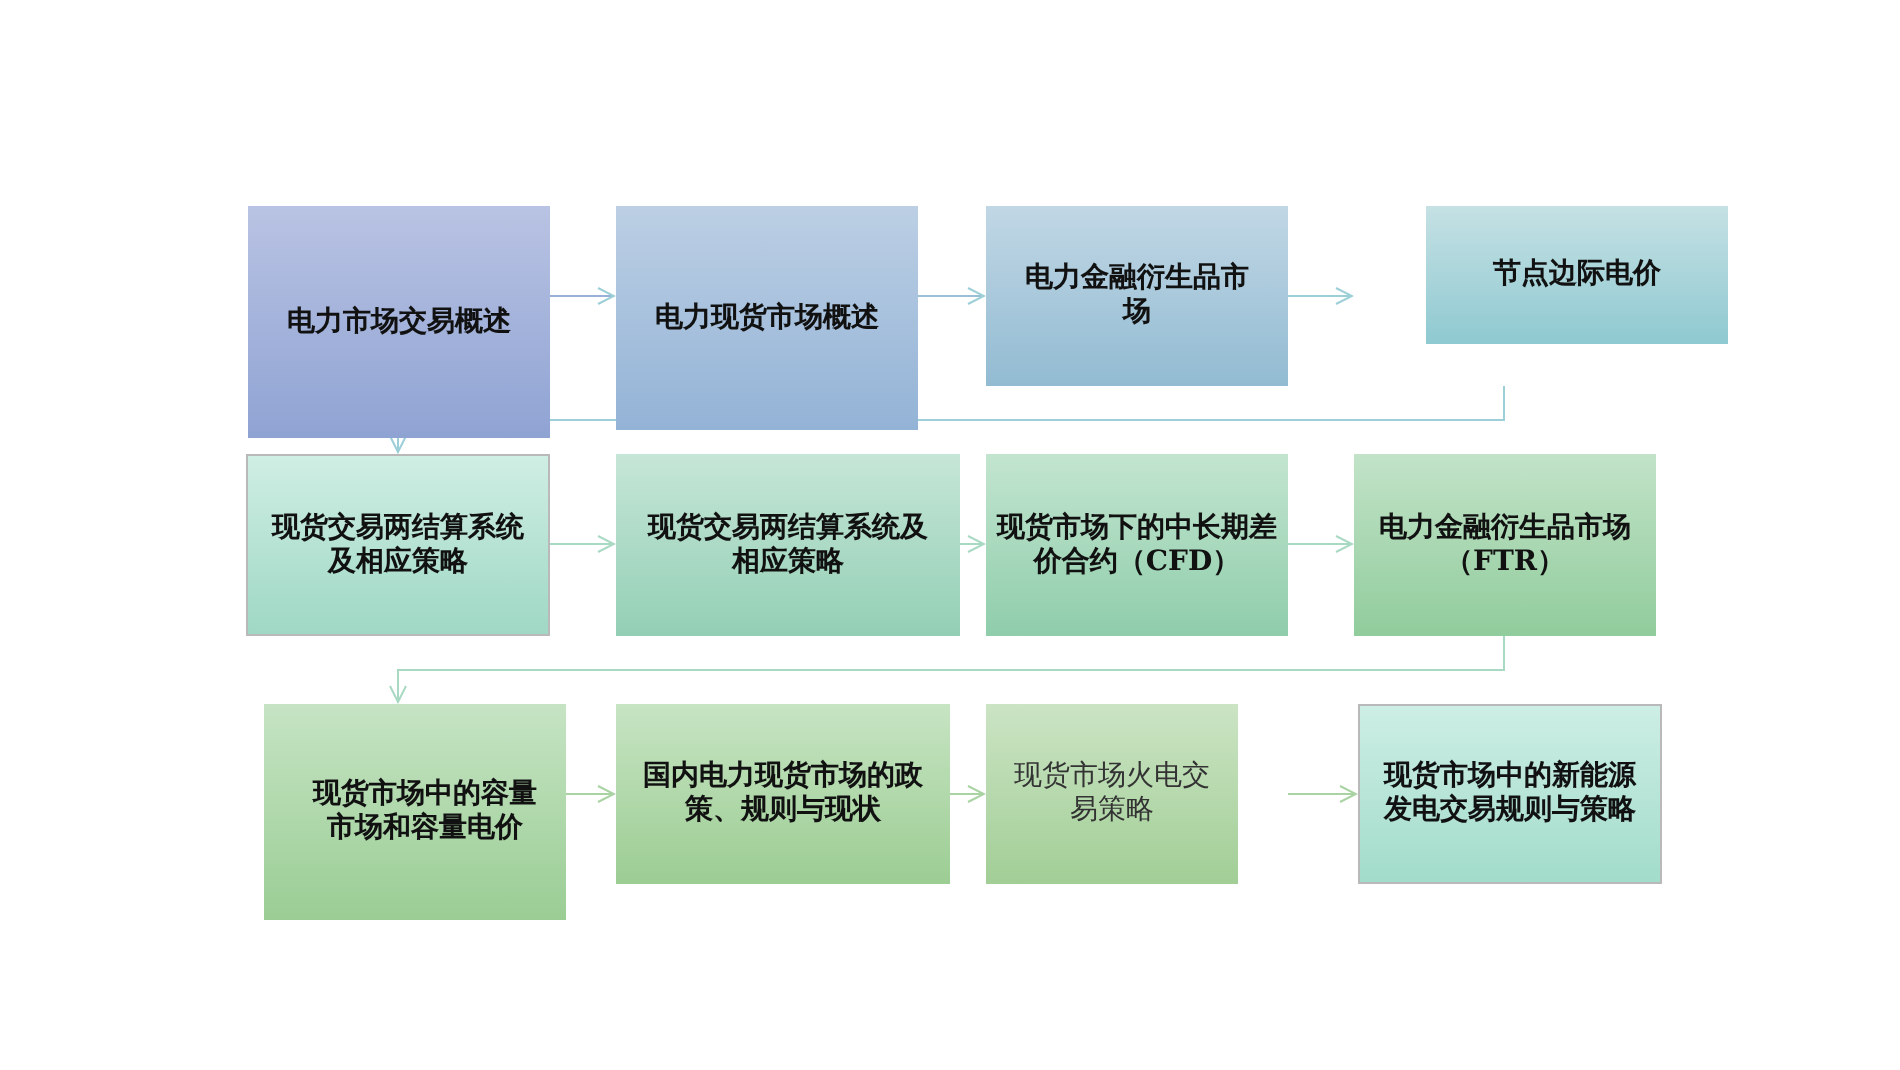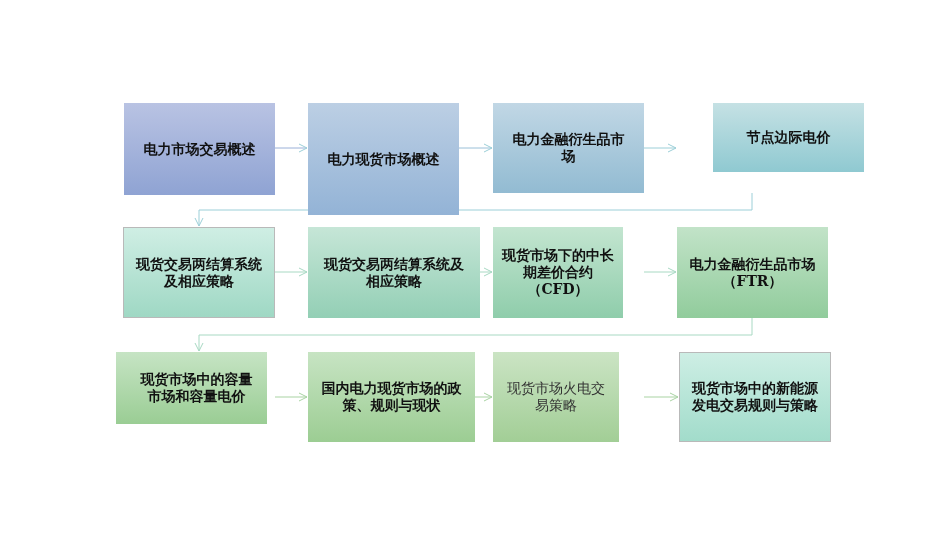--- a/index.html
+++ b/index.html
@@ -42,47 +42,47 @@
   <line x1="275" y1="272" x2="307" y2="272" stroke="#a8d9c3" stroke-width="1" marker-end="url(#arrG)"></line>
   <line x1="459" y1="272" x2="492" y2="272" stroke="#a8d9c3" stroke-width="1" marker-end="url(#arrG)"></line>
   <line x1="644" y1="272" x2="676" y2="272" stroke="#a8d9c3" stroke-width="1" marker-end="url(#arrG)"></line>
   <polyline points="752,318 752,335 199,335 199,351" fill="none" stroke="#a8d9c3" stroke-width="1" marker-end="url(#arrG)"></polyline>
 
   <line x1="275" y1="397" x2="307" y2="397" stroke="#a9d3a3" stroke-width="1" marker-end="url(#arrL)"></line>
   <line x1="459" y1="397" x2="492" y2="397" stroke="#a9d3a3" stroke-width="1" marker-end="url(#arrL)"></line>
   <line x1="644" y1="397" x2="678" y2="397" stroke="#a9d3a3" stroke-width="1" marker-end="url(#arrL)"></line>
 </svg>
 
-<div class="box" style="left:124px;top:103px;width:151px;height:92px;background:linear-gradient(#b9c3e3,#8fa3d3);">
+<div class="box" style="left:124px;top:103px;width:151px;height:116px;background:linear-gradient(#b9c3e3,#8fa3d3);">
   <span>电力市场交易概述</span>
 </div>
 <div class="box" style="left:308px;top:103px;width:151px;height:112px;background:linear-gradient(#bccfe4,#93b3d6);">
   <span>电力现货市场概述</span>
 </div>
 <div class="box" style="left:493px;top:103px;width:151px;height:90px;background:linear-gradient(#c1d7e5,#92bbd2);padding:0 14px;">
   <span>电力金融衍生品市场</span>
 </div>
 <div class="box" style="left:677px;top:103px;width:151px;height:69px;background:linear-gradient(#c5e1e4,#8fc9d1);margin-left:36px;">
   <span>节点边际电价</span>
 </div>
 
 <div class="box bordered" style="left:123px;top:227px;width:152px;height:91px;background:linear-gradient(#cfeee4,#9fd8c4);">
   <span>现货交易两结算系统及相应策略</span>
 </div>
 <div class="box" style="left:308px;top:227px;width:172px;height:91px;background:linear-gradient(#c6e6d7,#93cfb5);">
   <span>现货交易两结算系统及相应策略</span>
 </div>
-<div class="box" style="left:493px;top:227px;width:130px;height:91px;background:linear-gradient(#c3e5d0,#8fcdab);padding:0 4px;">
+<div class="box" style="left:493px;top:227px;width:151px;height:91px;background:linear-gradient(#c3e5d0,#8fcdab);padding:0 4px;">
   <span>现货市场下的中长期差价合约（CFD）</span>
 </div>
 <div class="box" style="left:677px;top:227px;width:151px;height:91px;background:linear-gradient(#c2e3c8,#91cc9c);padding:0 6px;">
   <span>电力金融衍生品市场（FTR）</span>
 </div>
 
-<div class="box" style="left:116px;top:352px;width:151px;height:72px;background:linear-gradient(#c6e4c4,#9acd94);padding-left:20px;">
+<div class="box" style="left:132px;top:352px;width:151px;height:108px;background:linear-gradient(#c6e4c4,#9acd94);padding-left:20px;">
   <span>现货市场中的容量市场和容量电价</span>
 </div>
 <div class="box" style="left:308px;top:352px;width:167px;height:90px;background:linear-gradient(#c7e4c3,#9ccd93);">
   <span>国内电力现货市场的政策、规则与现状</span>
 </div>
 <div class="box light" style="left:493px;top:352px;width:126px;height:90px;background:linear-gradient(#cbe4c4,#a2ce96);padding:0 12px;">
   <span>现货市场火电交易策略</span>
 </div>
 <div class="box bordered" style="left:679px;top:352px;width:152px;height:90px;background:linear-gradient(#cdeee4,#a2dccb);padding:0 8px;justify-content:flex-end;">
   <span>现货市场中的新能源发电交易规则与策略</span>

